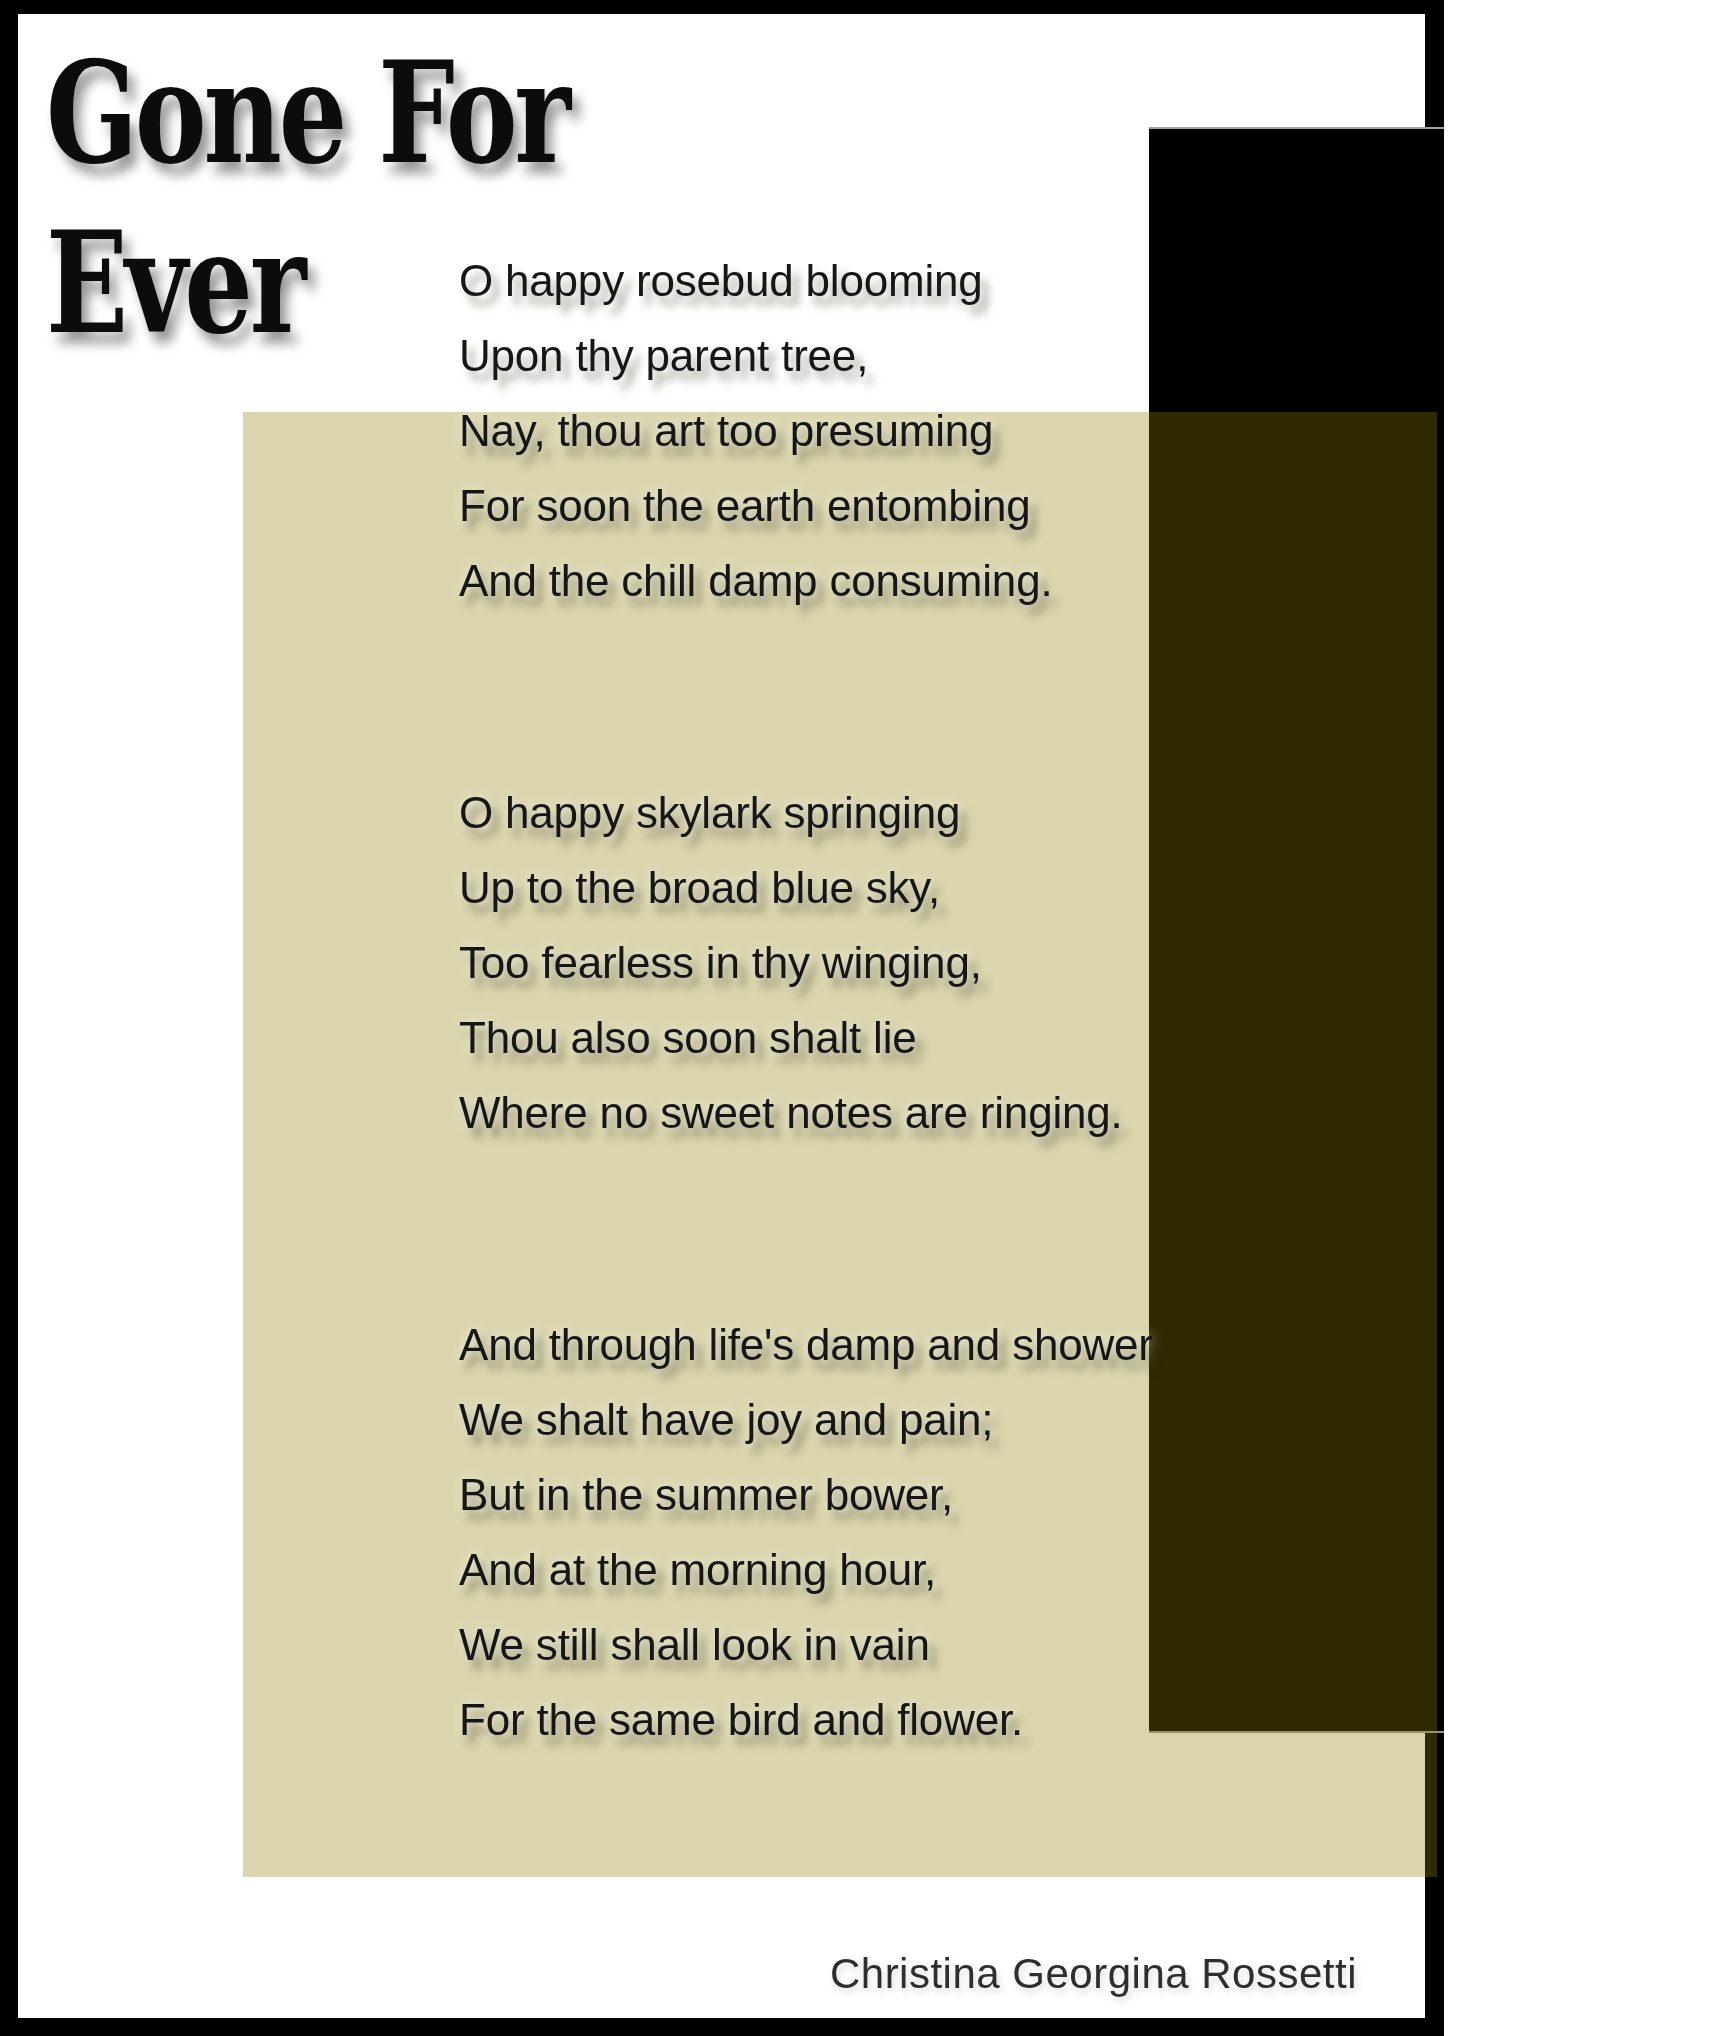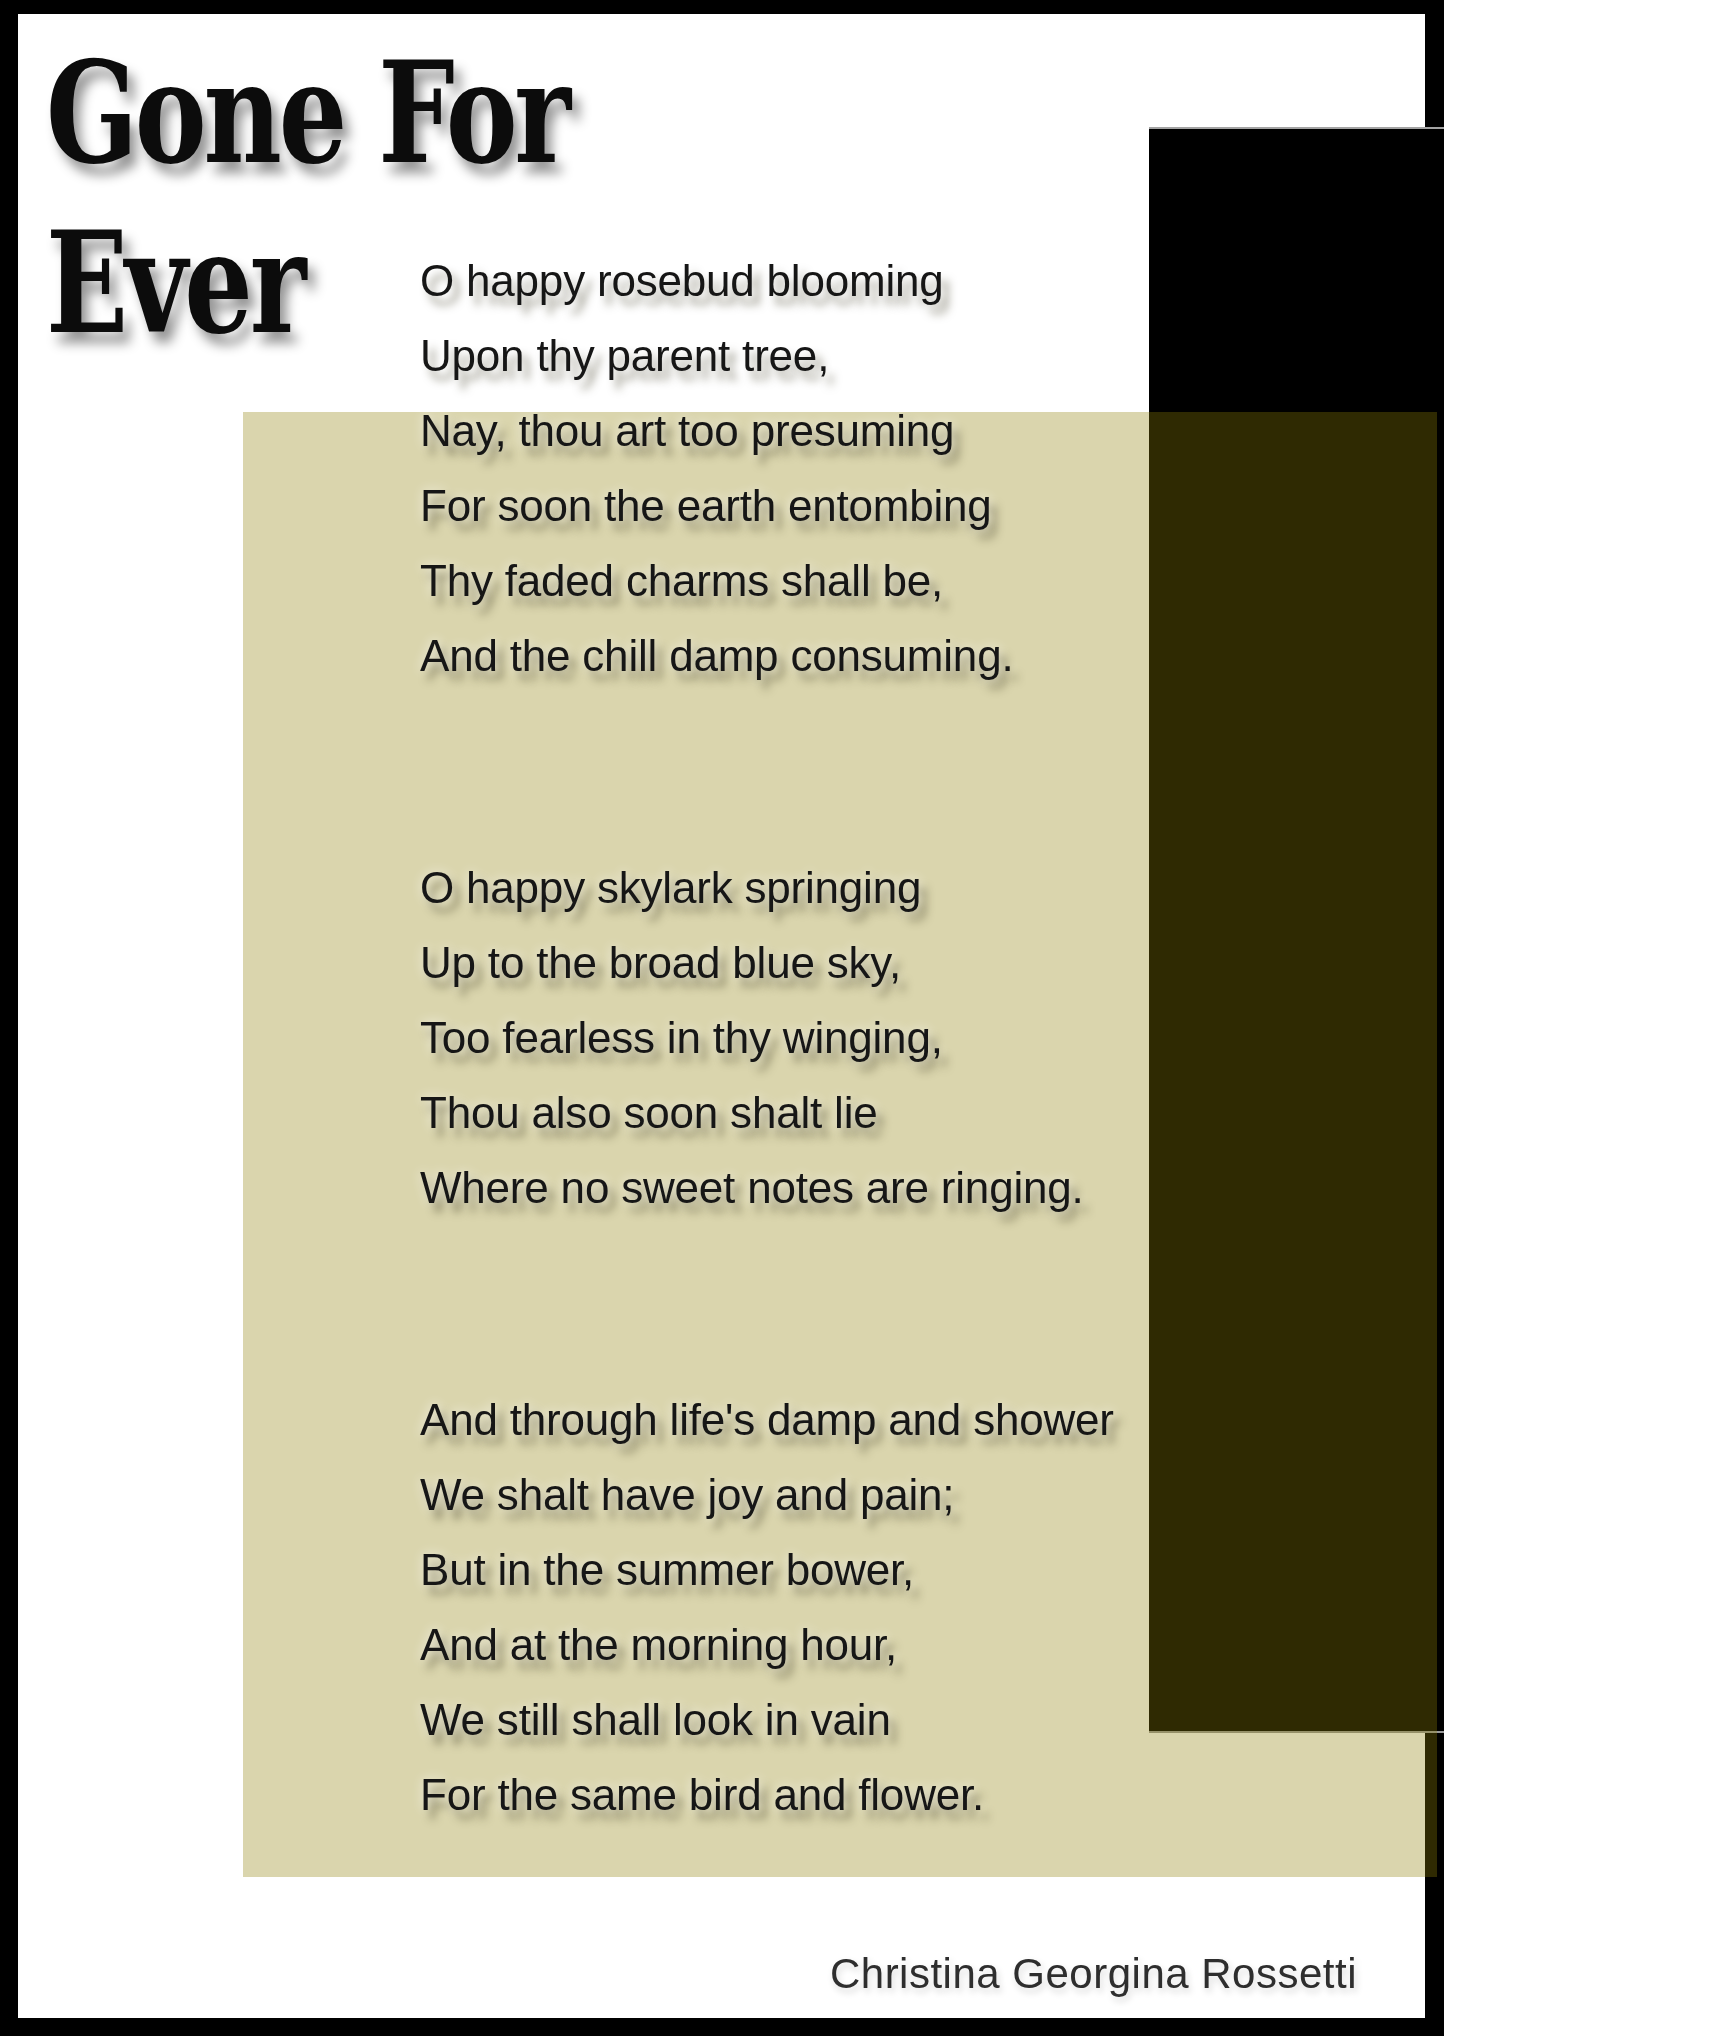--- a/index.html
+++ b/index.html
@@ -79,20 +79,21 @@
     white-space: nowrap;
     text-shadow:
       0 0 12px rgba(255, 255, 255, 0.75),
       7px 9px 8px rgba(52, 48, 22, 0.50);
   }
   .stanza {
     margin: 0 0 157px 0;
   }
   .poem-line {
     height: 75px;
+    margin-left: 39px;
   }
   
   .attribution {
     position: absolute;
     right: 87px;
     top: 1950px;
     z-index: 3;
     font-family: "Liberation Sans", sans-serif;
     font-weight: 400;
     font-size: 42px;
@@ -117,21 +118,20 @@
     <div>Gone For</div>
     <div>Ever</div>
   </div>
 
   <div class="poem" id="poem">
       <div class="stanza">
         <div class="poem-line">O happy rosebud blooming</div>
         <div class="poem-line">Upon thy parent tree,</div>
         <div class="poem-line">Nay, thou art too presuming</div>
         <div class="poem-line">For soon the earth entombing</div>
-        <div class="poem-line">Thy faded charms shall be,</div>
         <div class="poem-line">And the chill damp consuming.</div>
       </div>
       <div class="stanza">
         <div class="poem-line">O happy skylark springing</div>
         <div class="poem-line">Up to the broad blue sky,</div>
         <div class="poem-line">Too fearless in thy winging,</div>
         <div class="poem-line">Thou also soon shalt lie</div>
         <div class="poem-line">Where no sweet notes are ringing.</div>
       </div>
       <div class="stanza">

